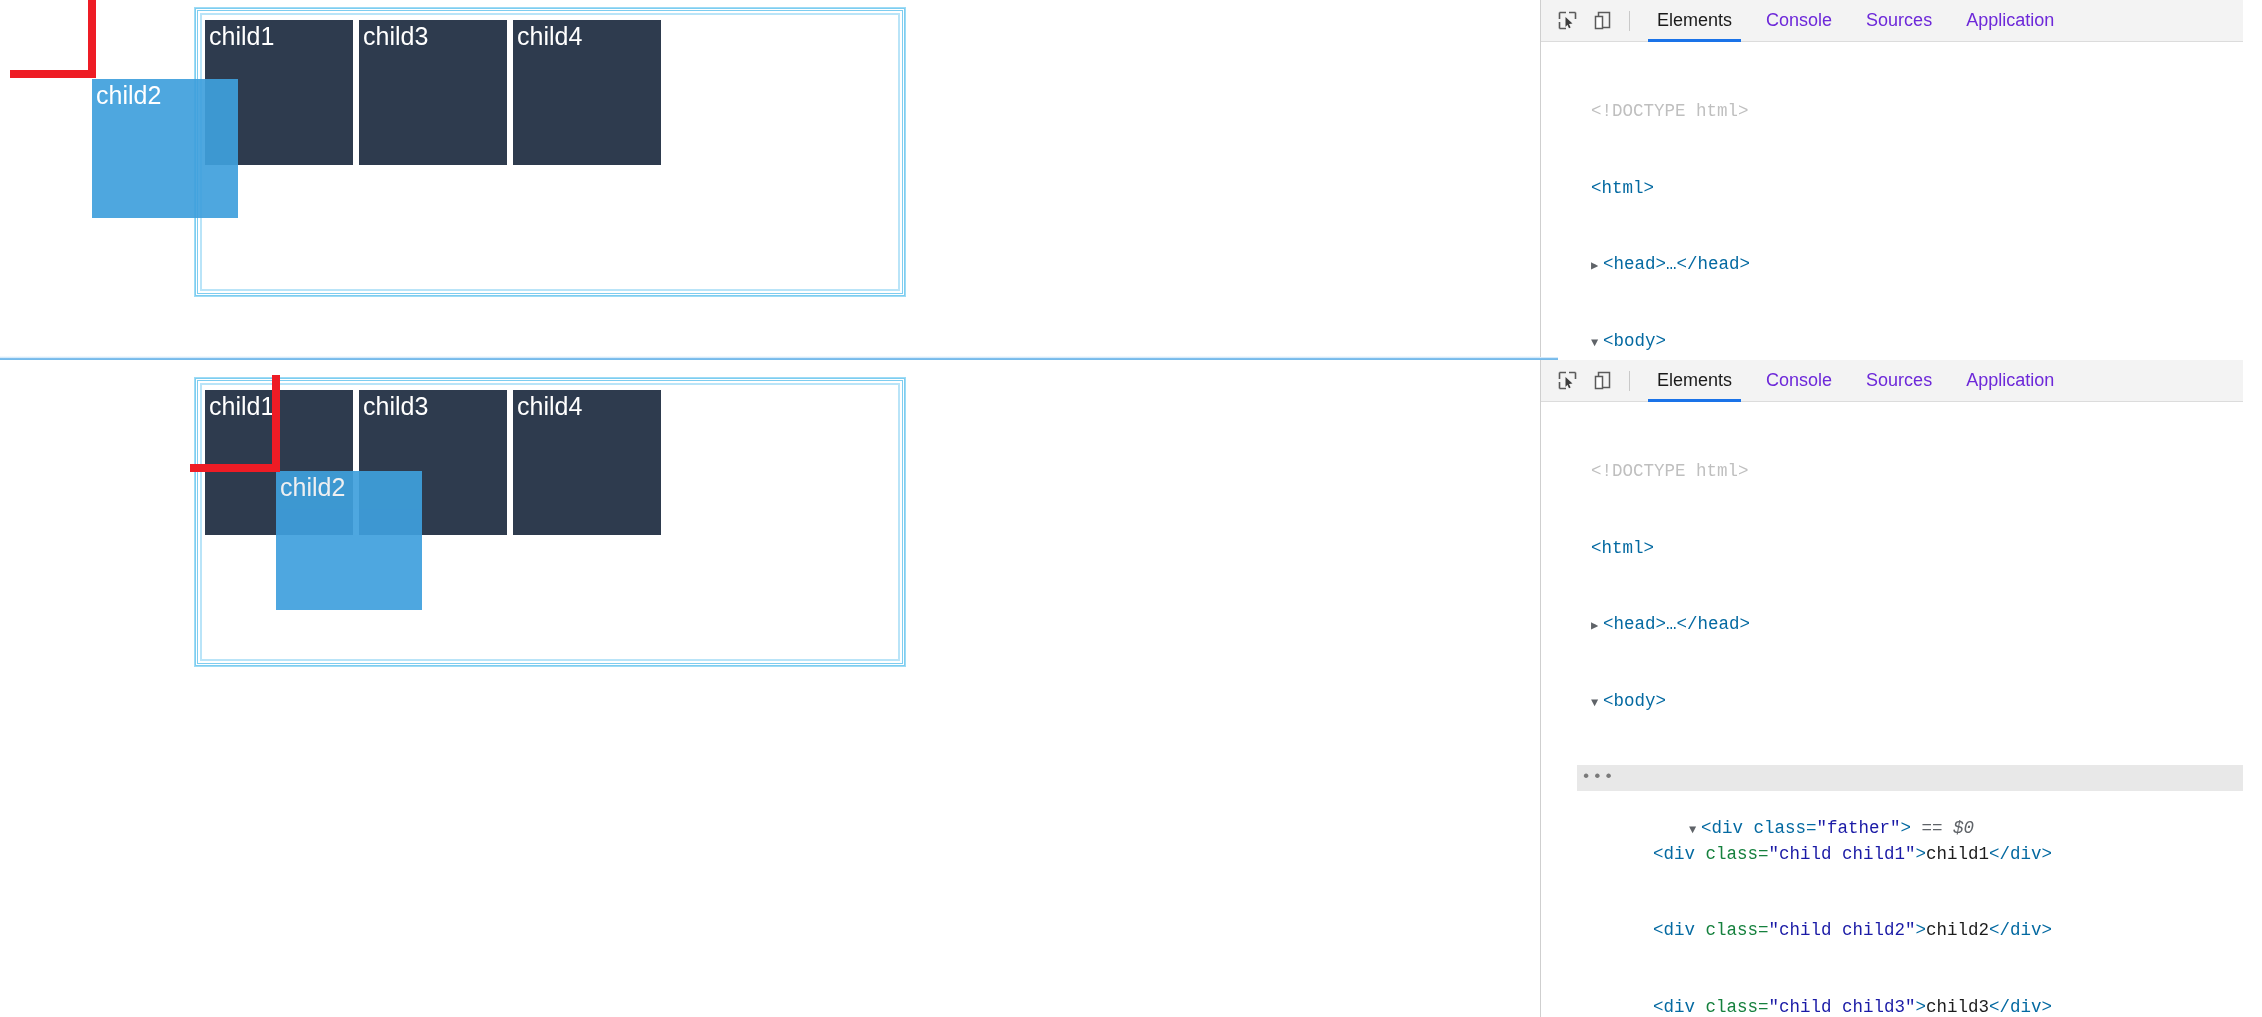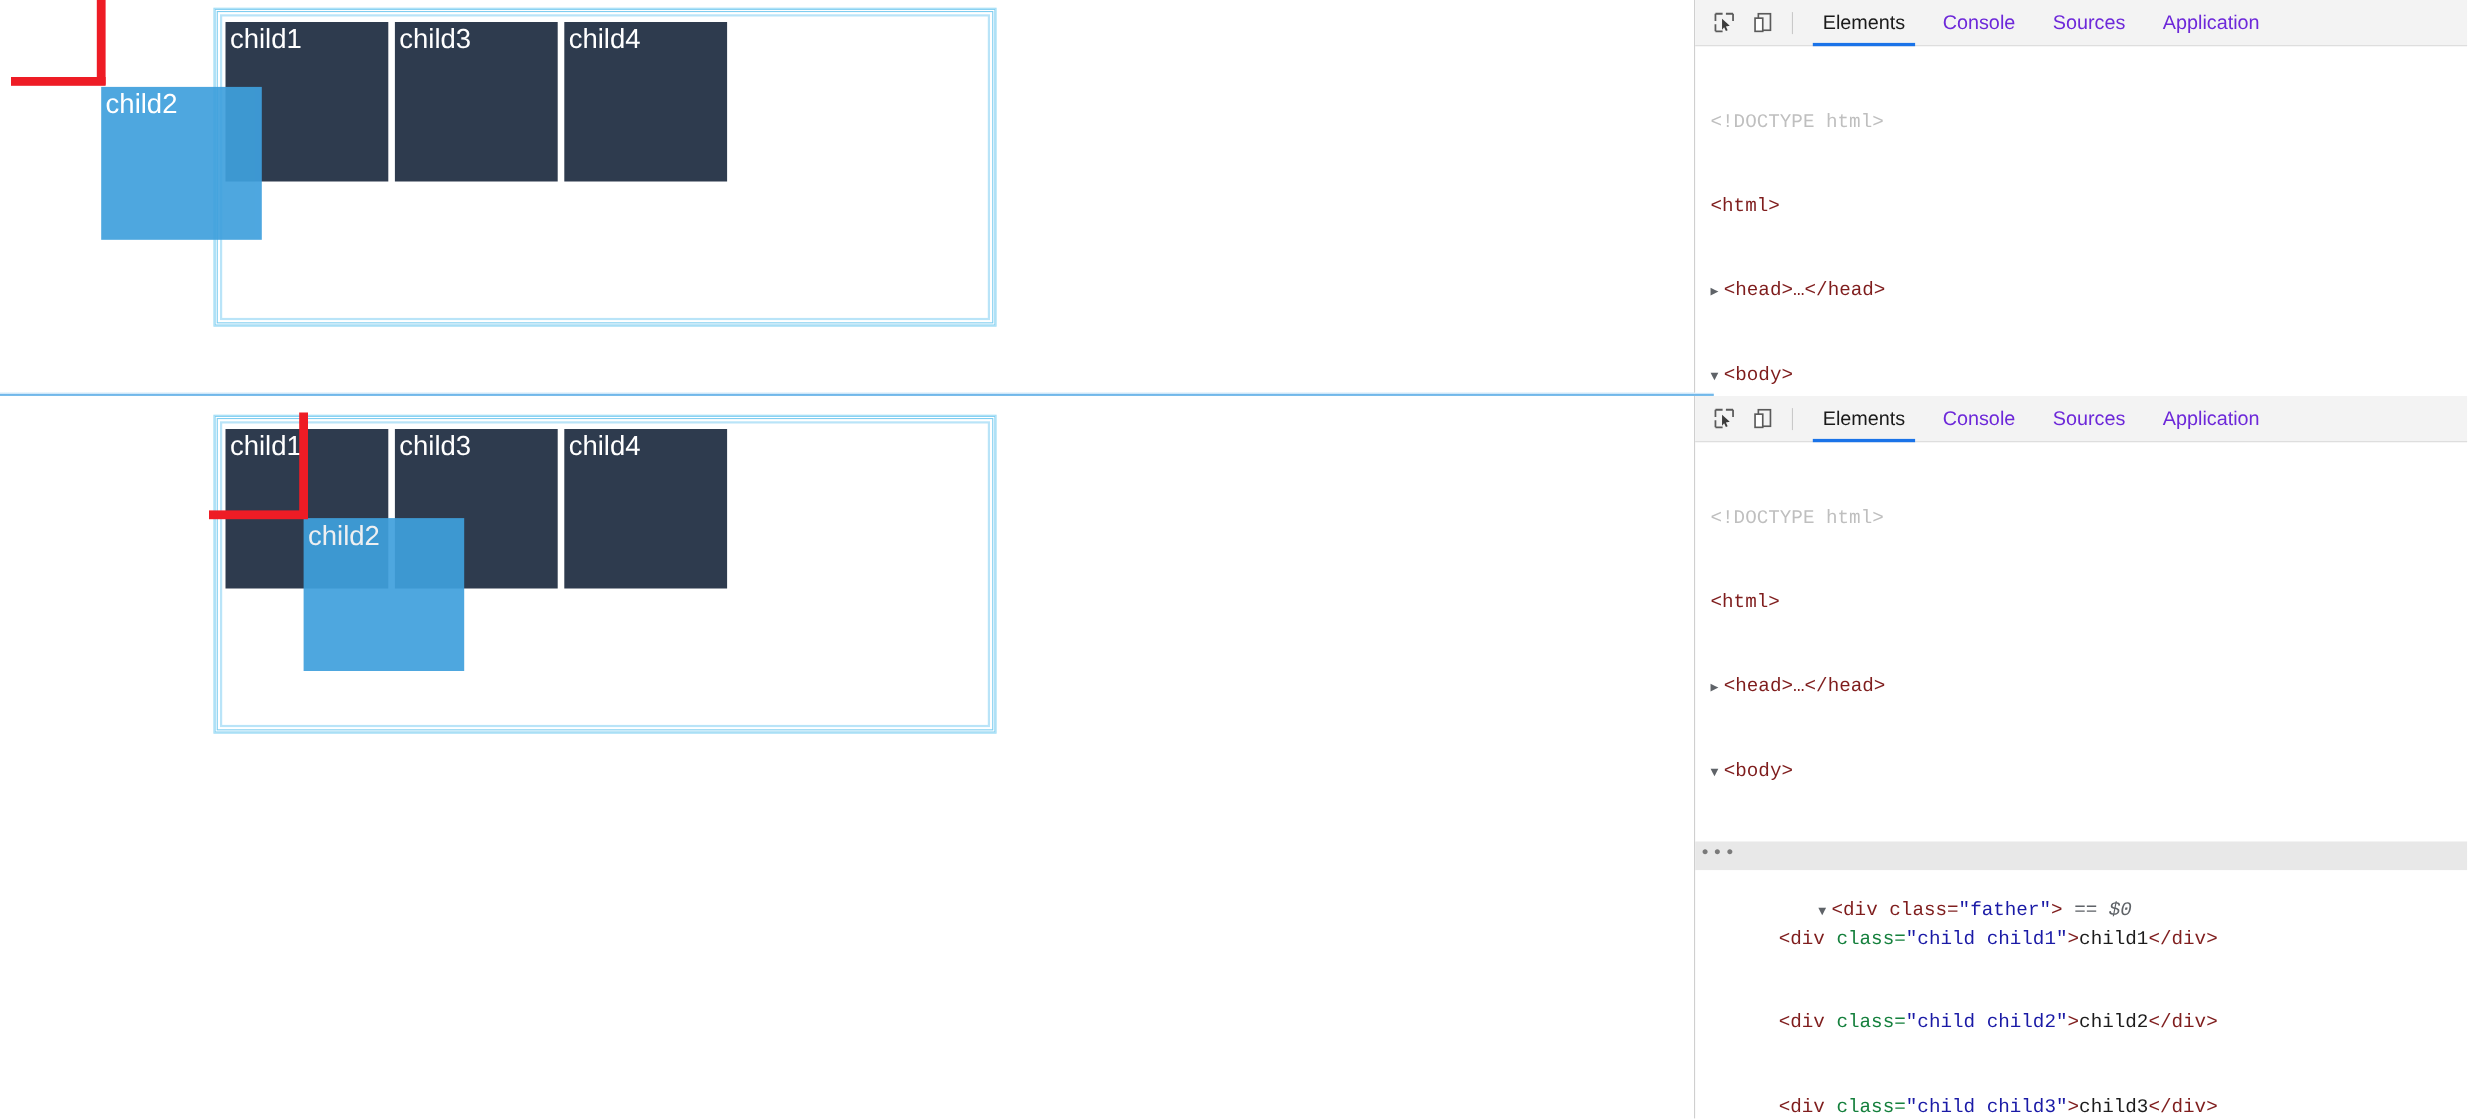--- a/index.html
+++ b/index.html
@@ -124,29 +124,29 @@
   }
 
   .dom-tree {
     padding: 6px 0 0 0;
     font-family: "Liberation Mono", monospace;
     font-size: 17.5px;
     line-height: 25.5px;
     color: #303942;
     white-space: pre;
   }
-  .dom-row { position: relative; padding-left: 14px; height: 25.5px; }
+  .dom-row { position: relative; padding-left: 14px; height: 25.5px; margin-left: 36px; }
   .dom-row.selected { background: #e8e8e8; }
   .dom-row .dots {
     position: absolute; left: 4px; top: -1px;
     color: #7a7a7a; font-size: 17px; letter-spacing: 1px;
   }
   .tw { display: inline-block; width: 12px; color: #5f6368; font-size: 12px; }
   .tok-doctype { color: #bfbfbf; }
-  .tok-tag     { color: #7f1d1d; }
+  .tok-tag     { color: #0369a1; }
   .tok-attr    { color: #15803d; }
   .tok-val     { color: #1a1aa6; }
   .tok-text    { color: #1c1c1c; }
   .tok-dollar  { color: #5f6368; font-style: italic; }
 </style>
 </head>
 <body>
 
 <div class="screen">
 

